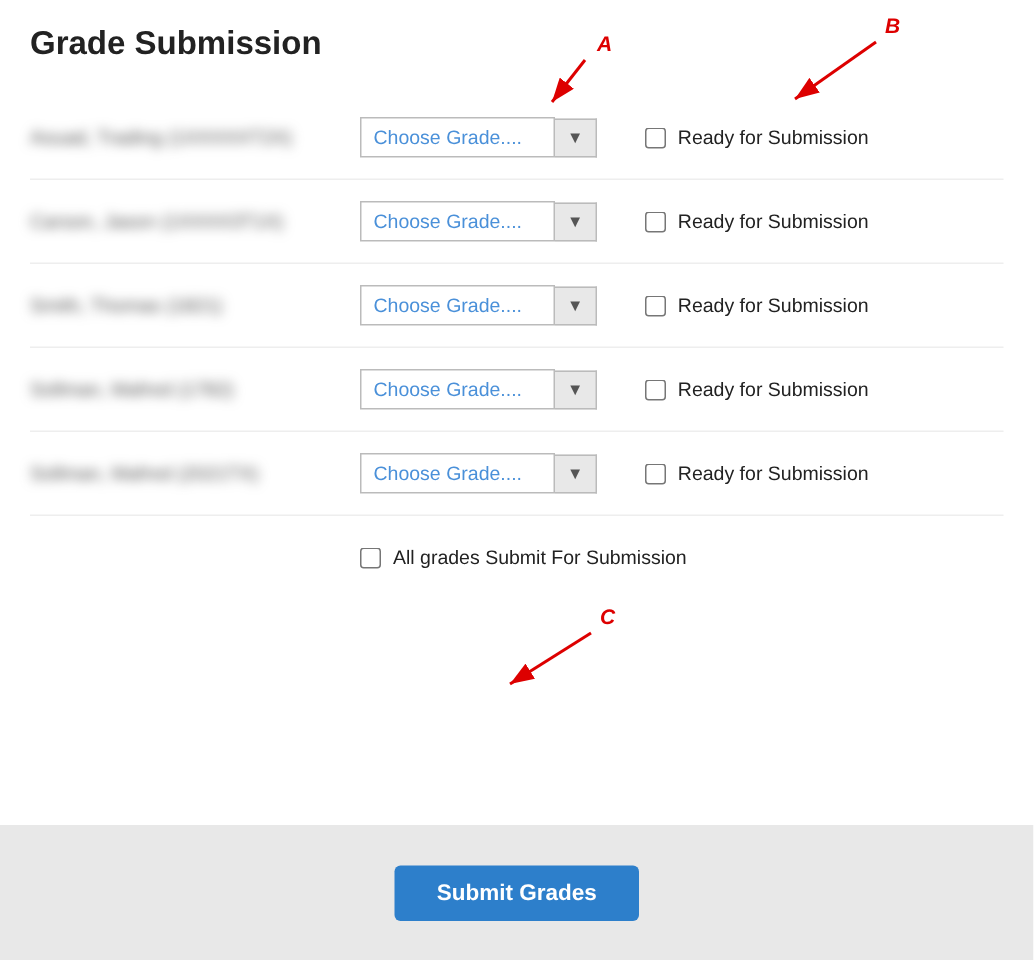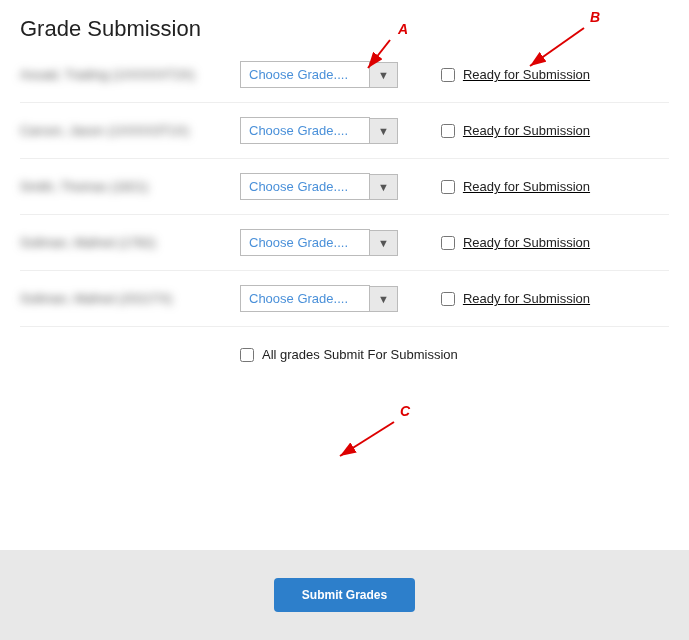--- a/index.html
+++ b/index.html
@@ -18,23 +18,23 @@
       position: relative;
     }
 
     .main-content {
       padding: 16px 20px;
       background: #fff;
     }
 
     .page-title {
       font-size: 22px;
-      font-weight: normal;
+      font-weight: bold;
       color: #222;
-      margin-bottom: 5px;
+      margin-bottom: 22px;
     }
 
     .student-row {
       display: flex;
       align-items: center;
       padding: 14px 0;
       border-bottom: 1px solid #eee;
     }
 
     .student-name {
@@ -45,21 +45,21 @@
     }
 
     .blurred {
       filter: blur(4px);
       user-select: none;
     }
 
     .grade-select-wrapper {
       display: flex;
       align-items: center;
-      margin-right: 43px;
+      margin-right: 32px;
     }
 
     .grade-select {
       border: 1px solid #bbb;
       background: #fff;
       color: #4a90d9;
       font-size: 13px;
       padding: 5px 8px;
       appearance: none;
       -webkit-appearance: none;
@@ -75,21 +75,20 @@
       padding: 6px 8px;
       cursor: pointer;
       font-size: 11px;
       color: #555;
     }
 
     .ready-section {
       display: flex;
       align-items: center;
       gap: 8px;
-      text-decoration: underline;
     }
 
     .ready-checkbox {
       width: 14px;
       height: 14px;
       cursor: pointer;
       accent-color: #4a90d9;
     }
 
     .ready-label {
@@ -114,21 +113,21 @@
       display: flex;
       align-items: center;
       justify-content: center;
     }
 
     .submit-btn {
       background: #2d7fcb;
       color: #fff;
       border: none;
       padding: 10px 28px;
-      font-size: 12px;
+      font-size: 15px;
       font-weight: bold;
       border-radius: 4px;
       cursor: pointer;
     }
 
     
     .annotation-container {
       position: absolute;
       top: 0; left: 0;
       width: 100%;

